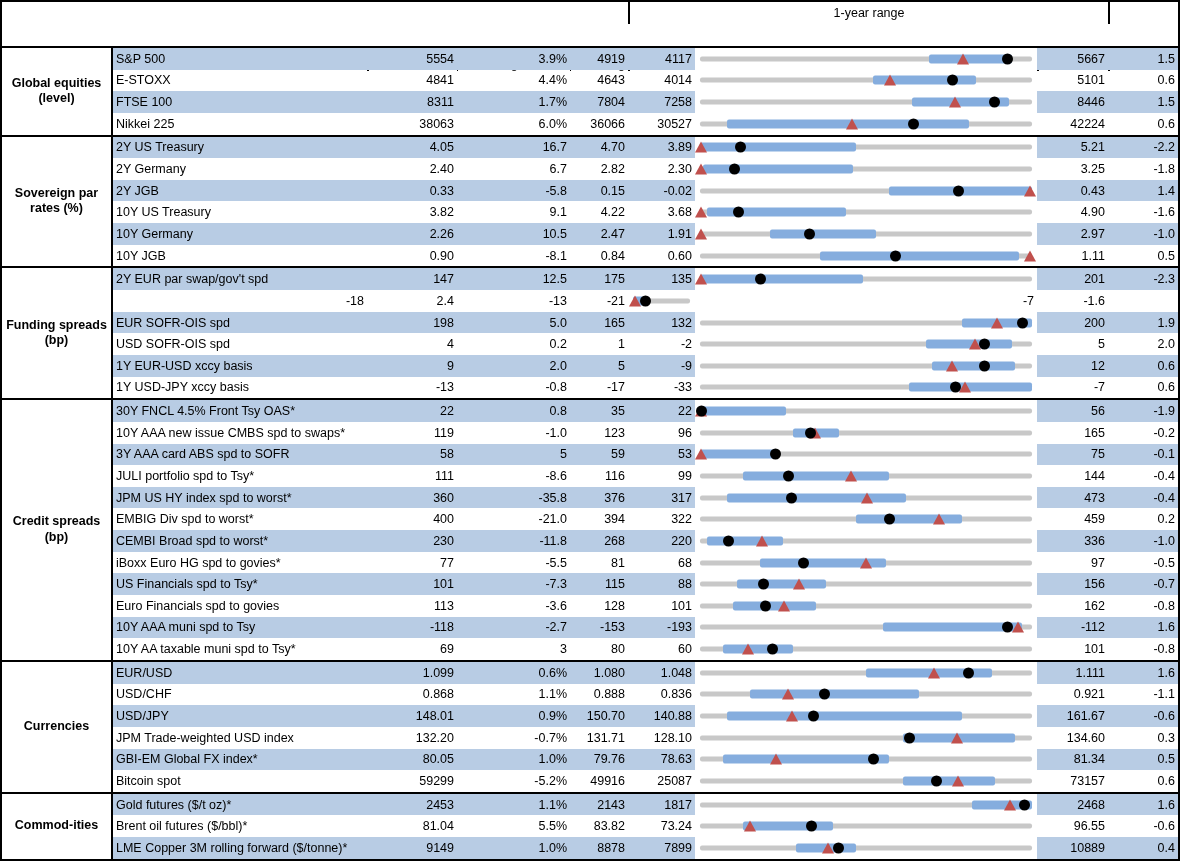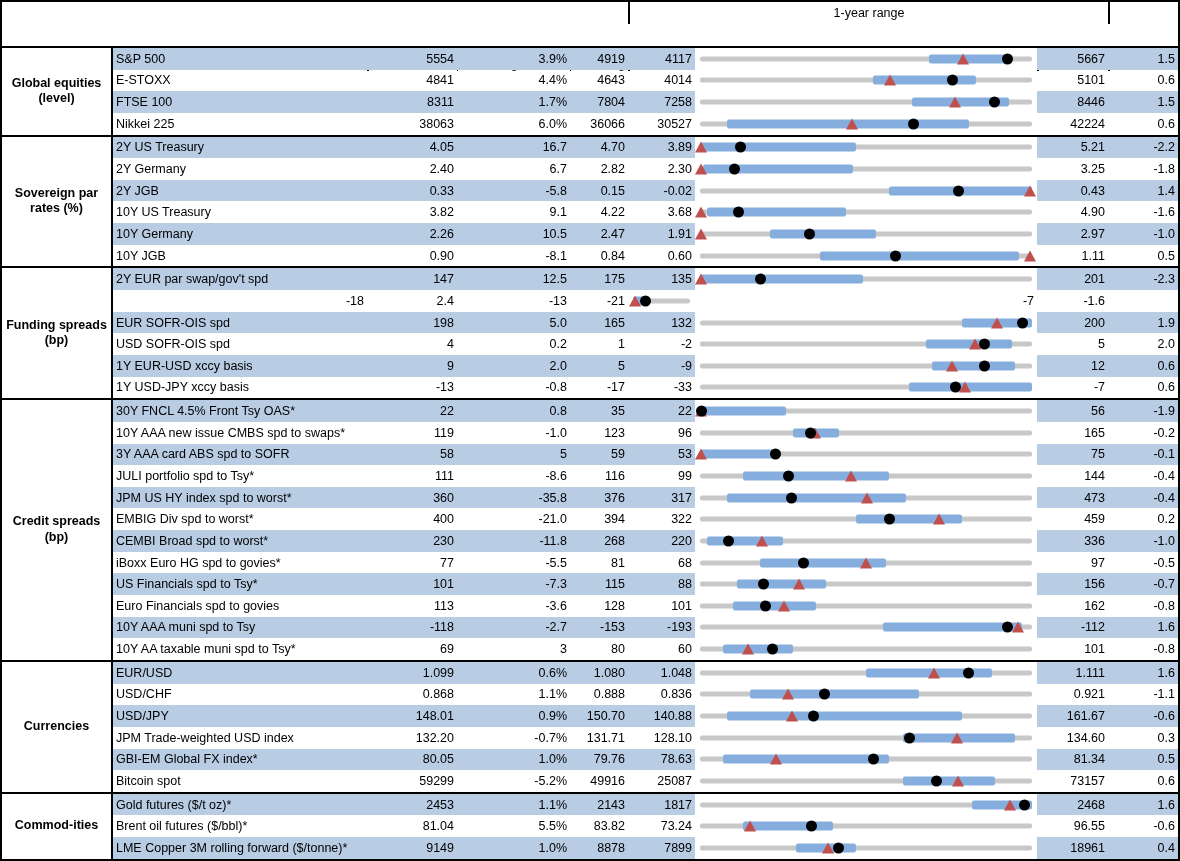--- a/index.html
+++ b/index.html
@@ -730,20 +730,20 @@
     <div class="cell num bl1">8878</div>
     <div class="cell num bl2">7899</div>
     <div class="cell chart bl2">
       <div class="plot">
         <div class="track"></div>
         <div class="mrange" style="left: 29%; width: 18%;"></div>
         <div class="tri" style="left: calc(38.7764% - 6.5px);"></div>
         <div class="dot" style="left: calc(41.806% - 5.5px);"></div>
       </div>
     </div>
-    <div class="cell num bl2">18961</div>
+    <div class="cell num bl2">10889</div>
     <div class="cell num bl2">0.4</div>
   </div>
         </div>
       </div>
     </div>
 
 </div>
 
 </body></html>

